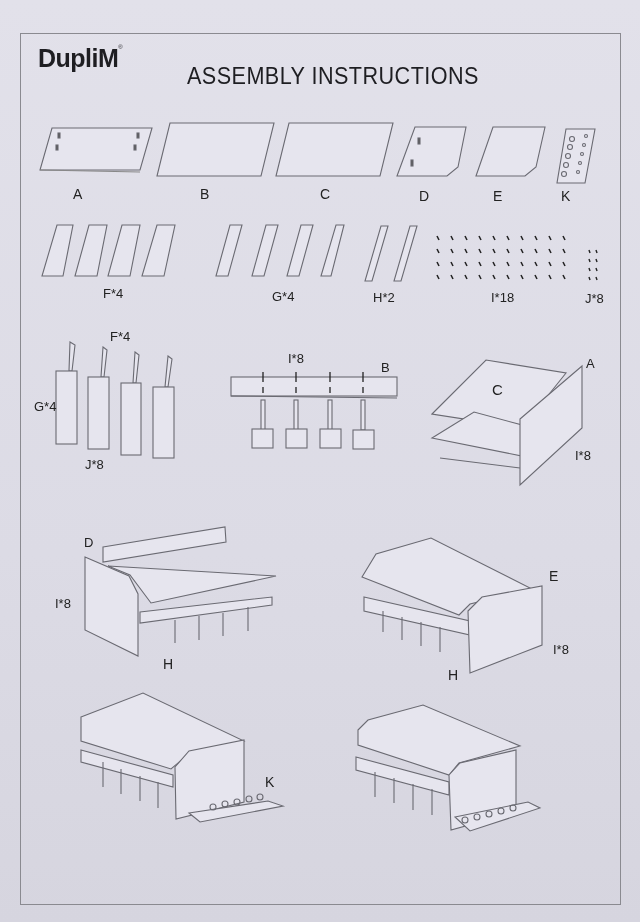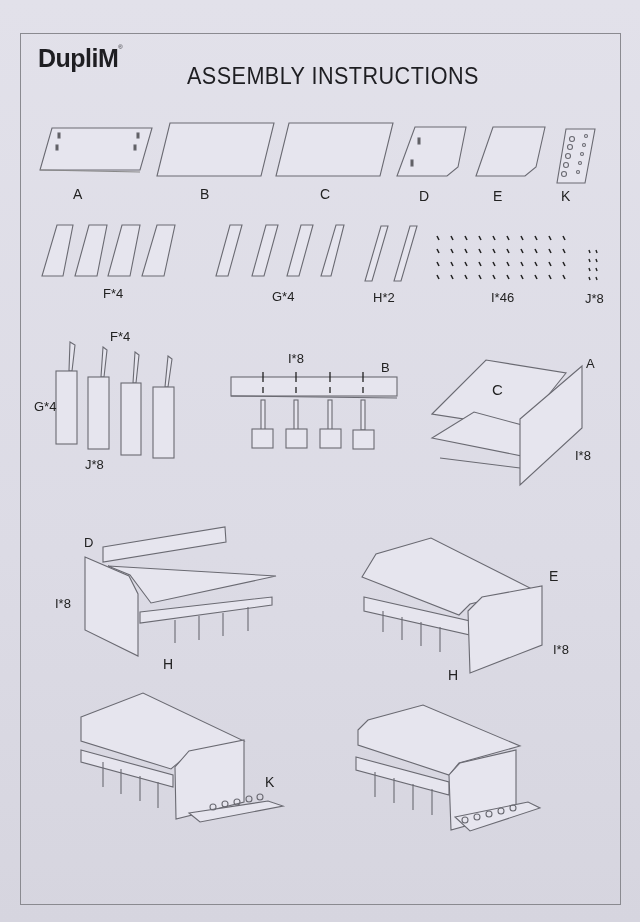--- a/index.html
+++ b/index.html
@@ -239,21 +239,21 @@
 <div class="lbl" style="left:73px;top:186px;">A</div>
 <div class="lbl" style="left:200px;top:186px;">B</div>
 <div class="lbl" style="left:320px;top:186px;">C</div>
 <div class="lbl" style="left:419px;top:188px;">D</div>
 <div class="lbl" style="left:493px;top:188px;">E</div>
 <div class="lbl" style="left:561px;top:188px;">K</div>
 
 <div class="lbl" style="left:103px;top:286px;font-size:13px;">F*4</div>
 <div class="lbl" style="left:272px;top:289px;font-size:13px;">G*4</div>
 <div class="lbl" style="left:373px;top:290px;font-size:13px;">H*2</div>
-<div class="lbl" style="left:491px;top:290px;font-size:13px;">I*46</div>
+<div class="lbl" style="left:491px;top:290px;font-size:13px;">I*18</div>
 <div class="lbl" style="left:585px;top:291px;font-size:13px;">J*8</div>
 
 <div class="lbl" style="left:110px;top:329px;font-size:13px;">F*4</div>
 <div class="lbl" style="left:34px;top:399px;font-size:13px;">G*4</div>
 <div class="lbl" style="left:85px;top:457px;font-size:13px;">J*8</div>
 
 <div class="lbl" style="left:288px;top:351px;font-size:13px;">I*8</div>
 <div class="lbl" style="left:381px;top:360px;font-size:13px;">B</div>
 
 <div class="lbl" style="left:492px;top:381px;font-size:15px;">C</div>

